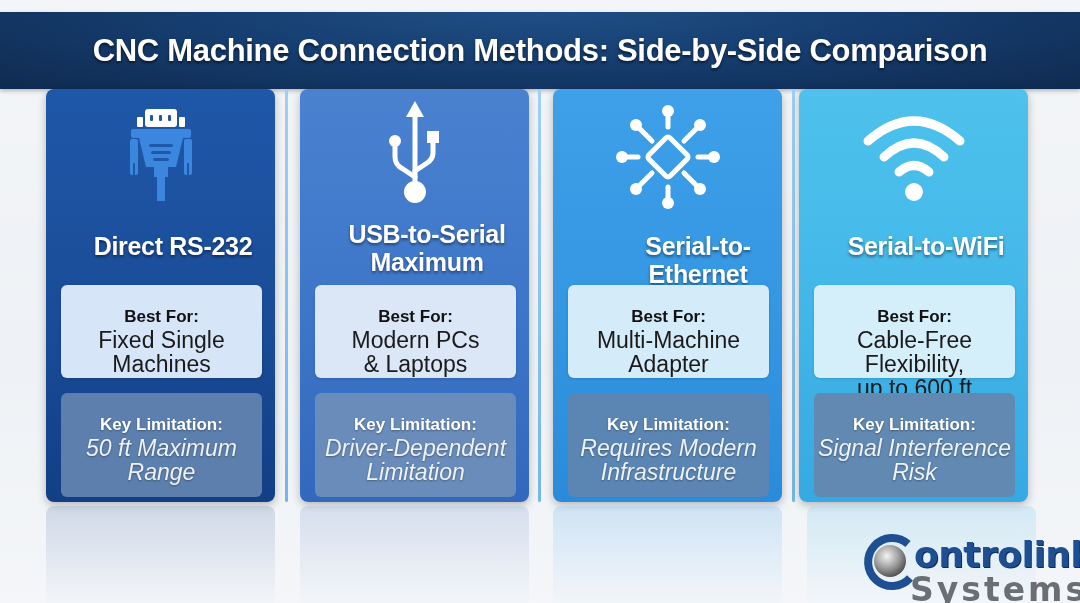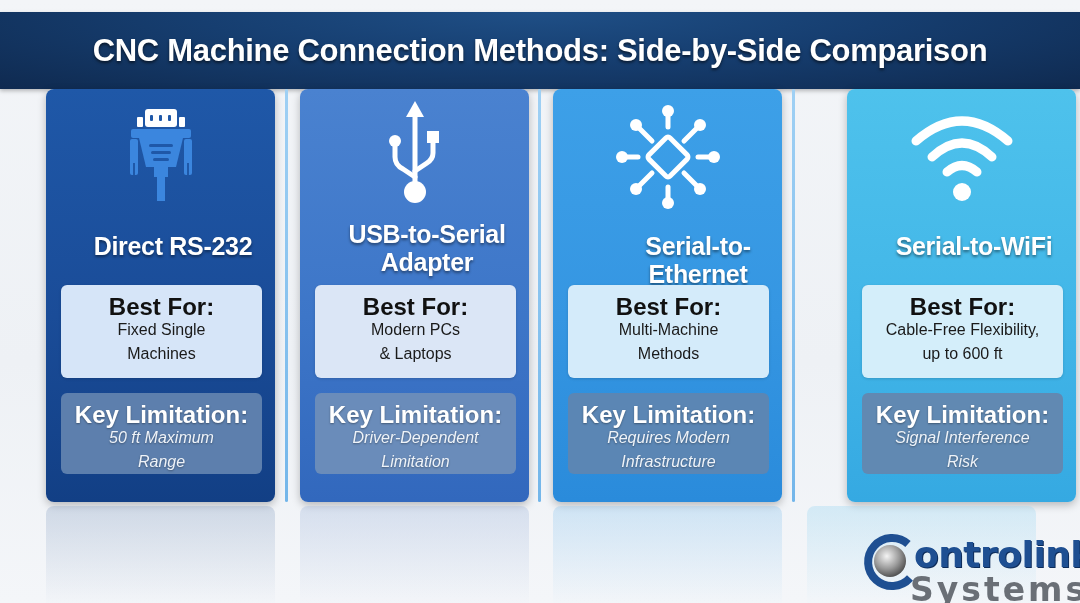--- a/index.html
+++ b/index.html
@@ -43,29 +43,29 @@
     }
     .box {
       position: absolute; left: 15px; width: 201px; border-radius: 6px;
       text-align: center;
     }
     .box.best {
       top: 196px; height: 93px;
       box-shadow: 0 1px 3px rgba(0,0,0,0.15);
     }
     .box.limit {
-      top: 304px; height: 81px;
+      top: 304px; height: 104px;
       background: rgba(110, 140, 175, 0.75);
     }
     .box .label {
-      display: block; font-weight: bold; font-size: 24px; line-height: 23px;
-      padding-top: 10px;
+      display: block; font-weight: bold; font-size: 17px; line-height: 23px;
+      padding-top: 20px;
     }
     .box .value {
-      display: block; font-size: 16px; line-height: 24px;
+      display: block; font-size: 23px; line-height: 24px;
       white-space: pre-line;
     }
     .box.best .label { color: #111; }
     .box.best .value { color: #1a1a1a; }
     .box.limit .label { color: #ffffff; text-shadow: 0 1px 2px rgba(0,0,0,0.35); }
     .box.limit .value { color: #eef3f9; font-style: italic; text-shadow: 0 1px 2px rgba(0,0,0,0.35); }
 
     .divider {
       position: absolute; top: 89px; width: 3px; height: 413px;
       background: linear-gradient(180deg, #9fd0f4, #73b6ea);
@@ -153,21 +153,21 @@
         <path d="M20 46 V60 Q20 68 28 72 L40 80"></path>
         <path d="M58 42 V56 Q58 62 52 66 L40 74"></path>
       </g>
       <polygon points="40,4 31,20 49,20" fill="#ffffff"></polygon>
       <circle cx="20" cy="44" r="6" fill="#ffffff"></circle>
       <rect x="52" y="34" width="12" height="12" fill="#ffffff"></rect>
       <circle cx="40" cy="95" r="11" fill="#ffffff"></circle>
     </svg>
   </div>
   <div class="title" style="top:131px; white-space:pre-line;">USB-to-Serial
-Adapter</div>
+Maximum</div>
   <div class="box best" style="background:#dbe6f6;">
     <span class="label">Best For:</span>
     <span class="value">Modern PCs
 &amp; Laptops</span>
   </div>
   <div class="box limit" style="background:#6a8cba;">
     <span class="label">Key Limitation:</span>
     <span class="value">Driver-Dependent
 Limitation</span>
   </div>
@@ -198,32 +198,32 @@
         <circle cx="92" cy="28" r="6"></circle>
         <circle cx="28" cy="92" r="6"></circle>
         <circle cx="92" cy="92" r="6"></circle>
       </g>
     </svg>
   </div>
   <div class="title" style="top:143px;margin-left:36px;">Serial-to-Ethernet</div>
   <div class="box best" style="background:#d4ebfa;">
     <span class="label">Best For:</span>
     <span class="value">Multi-Machine
-Methods</span>
+Adapter</span>
   </div>
   <div class="box limit" style="background:#5b86b4;">
     <span class="label">Key Limitation:</span>
     <span class="value">Requires Modern
 Infrastructure</span>
   </div>
 </div>
 
 <div class="divider" style="left:792px;"></div>
 
-<div class="card" style="left:847px; background: linear-gradient(180deg,#4ec2ec 0%,#42b6e8 55%,#35a9e2 100%);">
+<div class="card" style="left:799px; background: linear-gradient(180deg,#4ec2ec 0%,#42b6e8 55%,#35a9e2 100%);">
   <div class="icon">
     <svg width="120" height="120" viewBox="0 0 120 120">
       <g stroke="#ffffff" stroke-width="9" fill="none" stroke-linecap="round">
         <path d="M14 44 Q60 4 106 44"></path>
         <path d="M30 60 Q60 32 90 60"></path>
         <path d="M45 75 Q60 62 75 75"></path>
       </g>
       <circle cx="60" cy="95" r="9" fill="#ffffff"></circle>
     </svg>
   </div>

